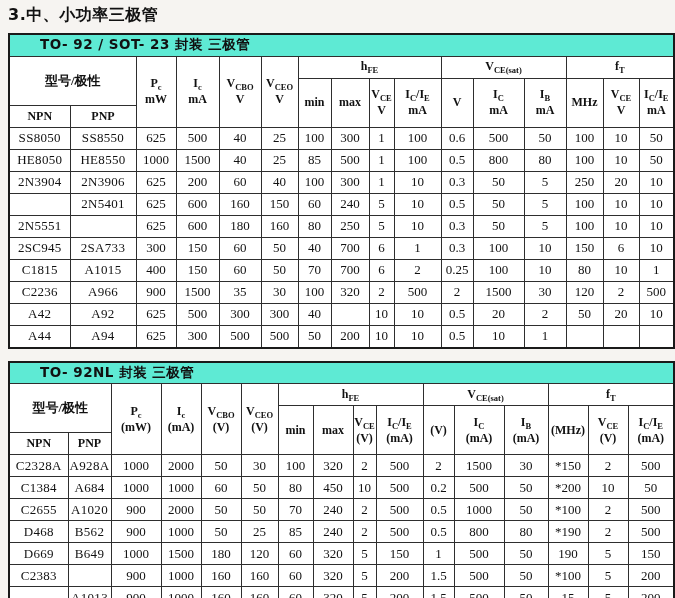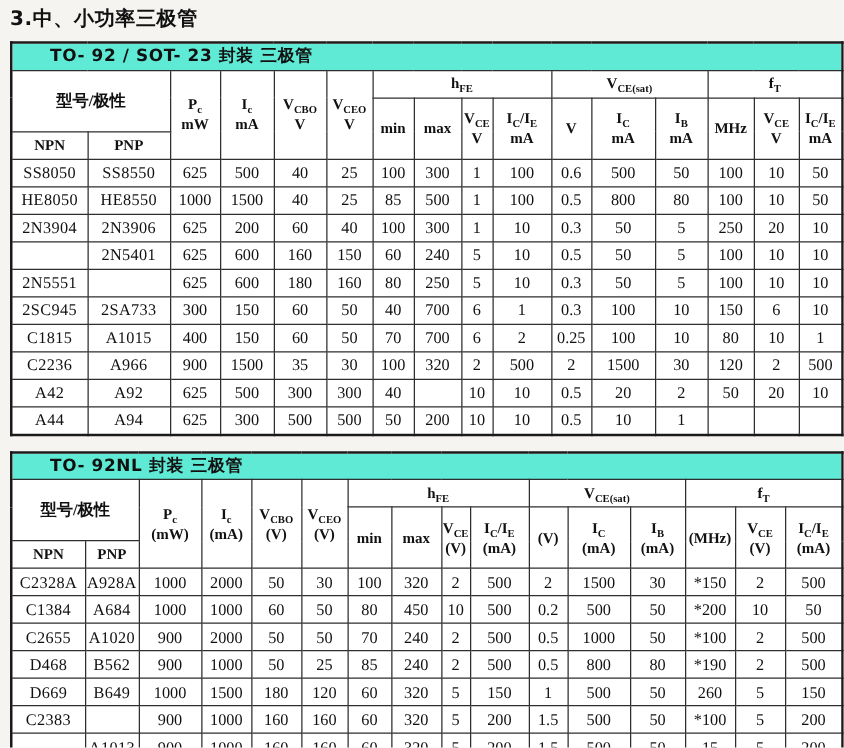--- a/index.html
+++ b/index.html
@@ -501,21 +501,21 @@
           <td>1500</td>
           <td>180</td>
           <td>120</td>
           <td>60</td>
           <td>320</td>
           <td>5</td>
           <td>150</td>
           <td>1</td>
           <td>500</td>
           <td>50</td>
-          <td>260</td>
+          <td>190</td>
           <td>5</td>
           <td>150</td>
         </tr>
         <tr>
           <td>C2383</td>
           <td></td>
           <td>900</td>
           <td>1000</td>
           <td>160</td>
           <td>160</td>

